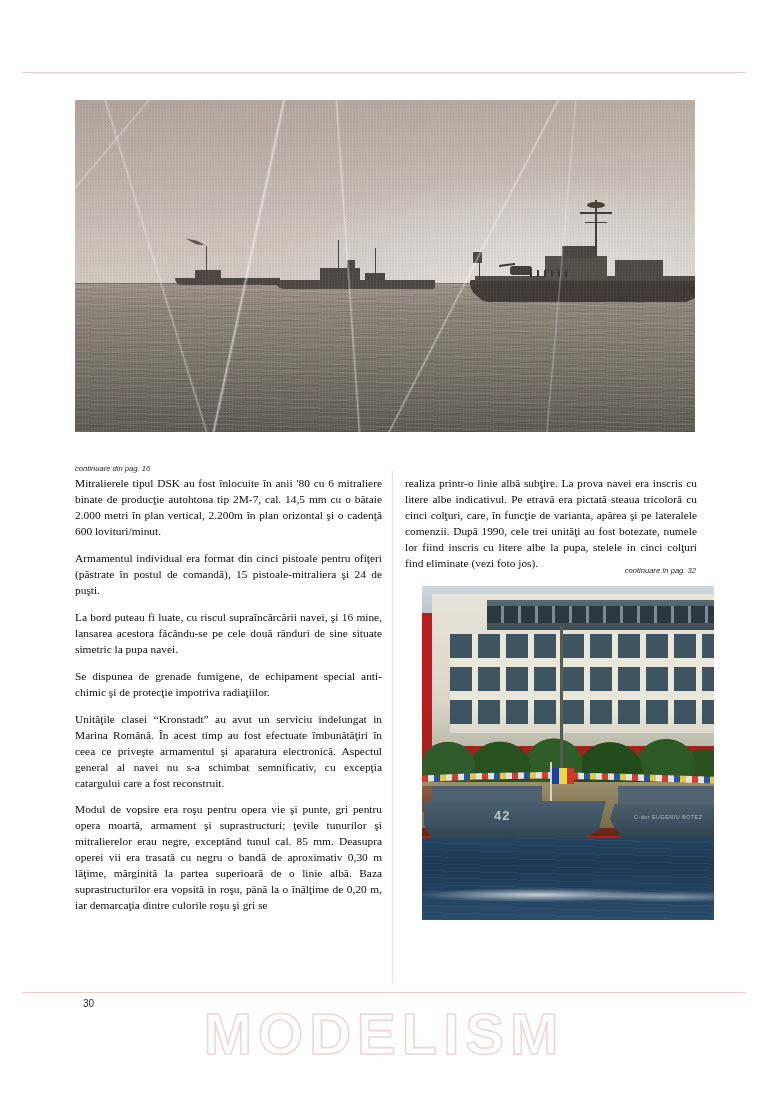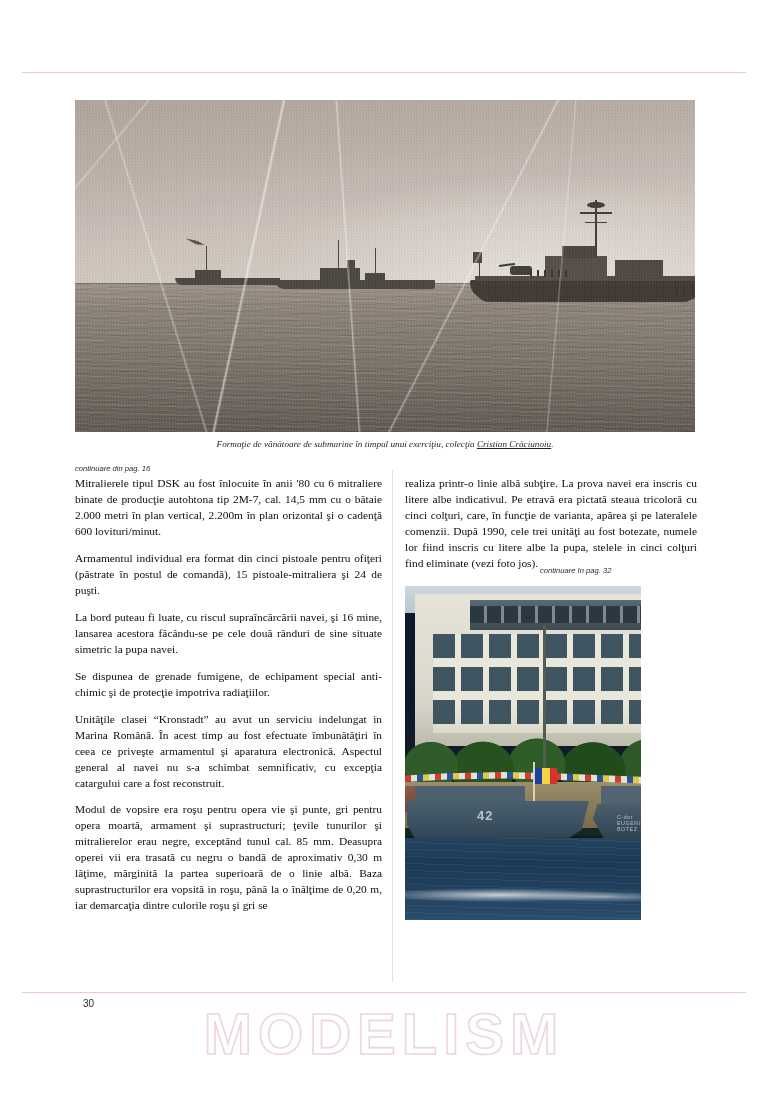--- a/index.html
+++ b/index.html
@@ -190,42 +190,42 @@
 
   
   .contin-note {
     position: absolute;
     font-family: "Liberation Sans", sans-serif;
     font-style: italic;
     font-size: 7.6px;
     color: #2a2a2a;
   }
   .contin-left { left: 75px; top: 464px; }
-  .contin-right { left: 540px; top: 566px; width: 156px; }
+  .contin-right { left: 540px; top: 566px; width: 156px; text-align: right; }
 
   .col {
     position: absolute;
     font-size: 11.4px;
     line-height: 1.40;
     color: #0d0d0d;
     text-align: justify;
     text-justify: inter-word;
     hyphens: manual;
   }
   .col p { margin: 0 0 11px 0; }
   .col-left  { left: 75px; top: 476px; width: 307px; }
   .col-right { left: 405px; top: 476px; width: 292px; }
 
   
   .photo-bottom {
     position: absolute;
-    left: 405px; top: 586px;
-    width: 236px; height: 334px;
+    left: 422px; top: 586px;
+    width: 292px; height: 334px;
     overflow: hidden;
-    background: #0f172a;
+    background: #b91c1c;
   }
   .pb-sky { position:absolute; left:0; top:0; right:0; height:8%; background: linear-gradient(180deg,#cfd8dd,#b9c6cd); }
   .pb-building {
     position:absolute; left:10px; top:8px; right:0; height:152px;
     background: linear-gradient(180deg,#e6e3d8 0%, #ddd9cd 55%, #cfcbbe 100%);
   }
   .pb-roof {
     position:absolute; left:55px; top:6px; right:0; height:30px;
     background: linear-gradient(180deg,#5a6a72,#3d4b52);
   }
@@ -379,23 +379,20 @@
     <div class="flagpole"></div>
     <div class="flag-bow"></div>
 
     <div class="crew-row"></div>
     <div class="crew-row2"></div>
 
     <div class="scratches"></div>
     <div class="grain"></div>
   </div>
 
-  <div class="caption caption-top">
-    <span>Formaţie de vânătoare de submarine în timpul unui exerciţiu, colecţia </span><span class="underline">Cristian Crăciunoiu</span><span>.</span>
-  </div>
 
   <div class="contin-note contin-left">continuare din pag. 16</div>
 
   <div class="col-divider"></div>
 
   <div class="col col-left">
     <p>Mitralierele tipul DSK au fost înlocuite în anii '80 cu 6 mitraliere binate de producţie autohtona tip 2M-7, cal. 14,5 mm cu o bătaie 2.000 metri în plan vertical, 2.200m în plan orizontal şi o cadenţă 600 lovituri/minut.</p>
     <p>Armamentul individual era format din cinci pistoale pentru ofiţeri (păstrate în postul de comandă), 15 pistoale-mitraliera şi 24 de puşti.</p>
     <p>La bord puteau fi luate, cu riscul supraîncărcării navei, şi 16 mine, lansarea acestora făcându-se pe cele două rânduri de sine situate simetric la pupa navei.</p>
     <p>Se dispunea de grenade fumigene, de echipament special anti-chimic şi de protecţie impotriva radiaţiilor.</p>

